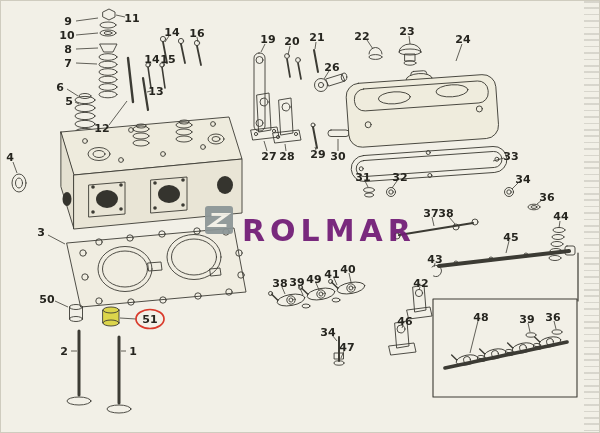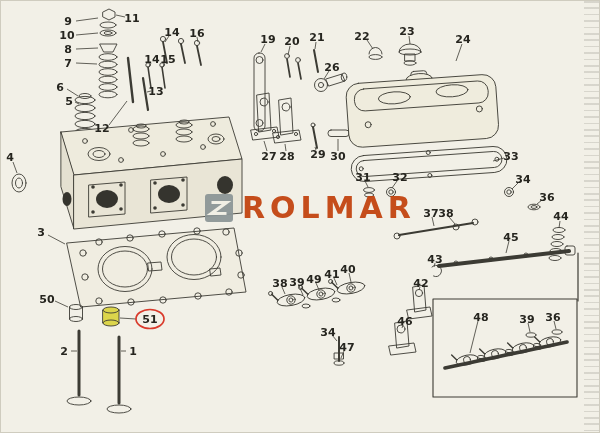--- a/index.html
+++ b/index.html
@@ -402,18 +402,18 @@
       <text x="526" y="322" class="callout">39</text>
       <line x1="553" y1="320" x2="555" y2="328" class="leader"></line>
       <text x="552" y="320" class="callout">36</text>
     </svg>
 
   <div class="watermark">
     <svg id="wm-logo" width="28" height="28" viewBox="0 0 28 28">
       <rect id="wm-logo-rect" width="28" height="28" rx="3" fill="#8b9596"></rect>
       <path d="M6.5 8.5 h15 L6.5 19.5 h15" stroke="#f2f0e7" stroke-width="3.2" fill="none"></path>
     </svg>
-    <span class="wm-text" style="color: #c2410c;">ROLMAR</span>
+    <span class="wm-text" style="color: #701a75; margin-top: 23px;">ROLMAR</span>
   </div>
 
   <div class="edge-strip"></div>
 
 </div>
 
 </body></html>

